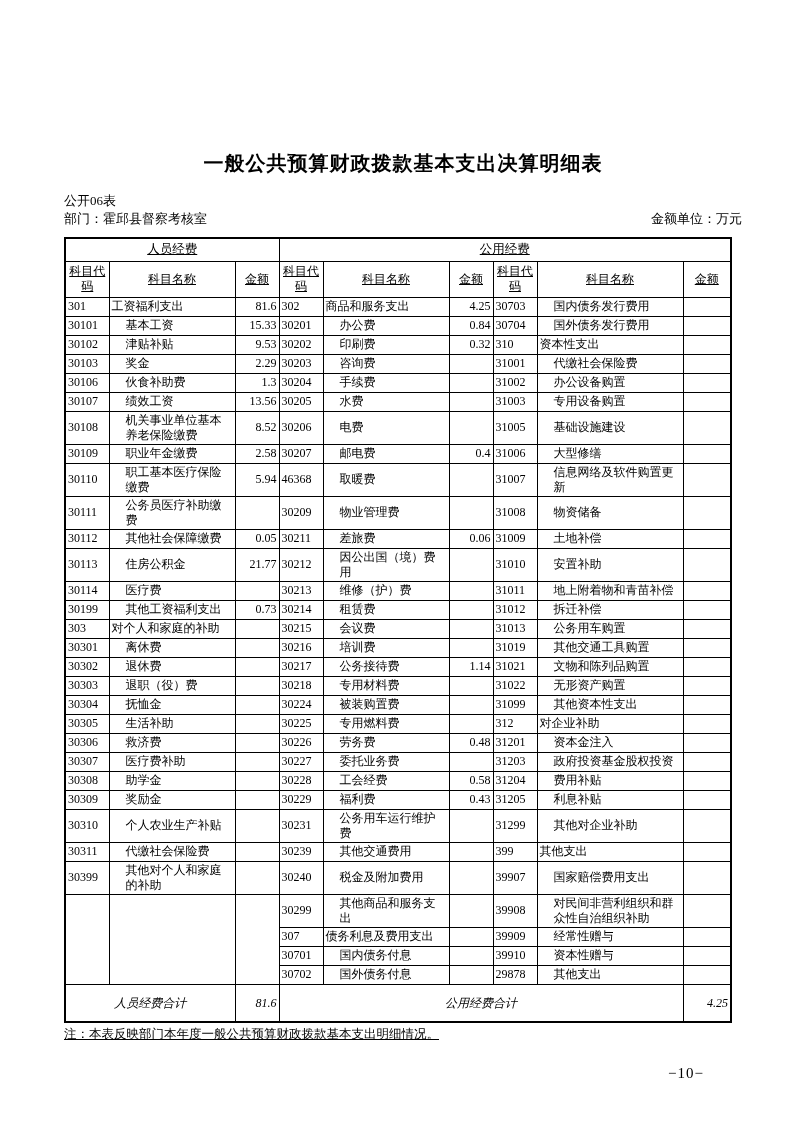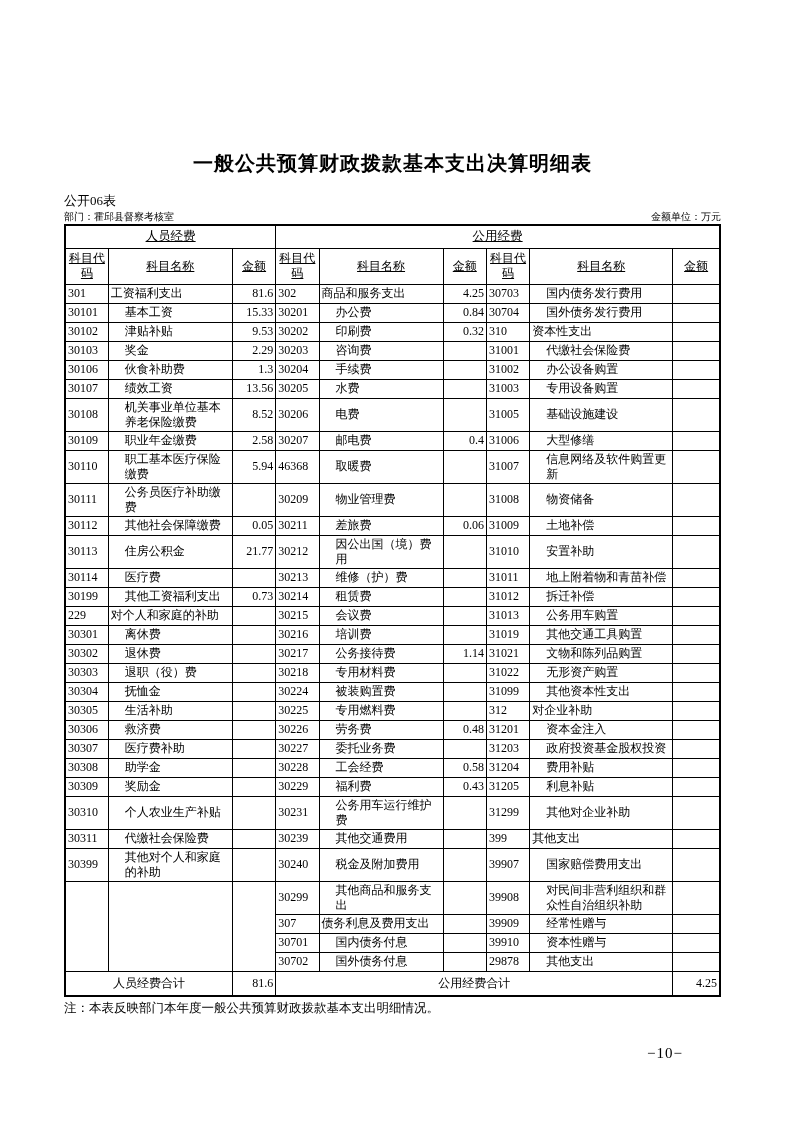--- a/index.html
+++ b/index.html
@@ -1,49 +1,49 @@
 <!DOCTYPE html>
 <html><head>
 <meta charset="utf-8">
 <style>
   * { margin:0; padding:0; box-sizing:border-box; }
   html,body { width:793px; height:1122px; background:#ffffff; color:#000000; }
   body { font-family:"Liberation Serif","DejaVu Serif",serif; overflow:hidden; }
-  .page { padding:150px 72px 0 64px; }
+  .page { padding:150px 51px 0 64px; }
 
   .doc-title {
     text-align:center; font-size:20px; font-weight:bold; letter-spacing:1px;
     font-family:"Liberation Sans","DejaVu Sans",sans-serif;
     margin-bottom:16px;
   }
   .meta-right { text-align:left; font-size:13px; line-height:1.3; }
-  .meta-line { display:flex; justify-content:space-between; font-size:10px; line-height:1.35; margin-bottom:1px; }
+  .meta-line { display:flex; justify-content:space-between; font-size:13px; line-height:1.35; margin-bottom:10px; }
 
   table.budget {
     border-collapse:collapse; table-layout:fixed; border:2px solid #000;
   }
   table.budget th, table.budget td {
     border:1px solid #000; font-size:12px; font-weight:normal;
     vertical-align:middle; line-height:1.25; padding:1px 2px;
     overflow:hidden; word-break:break-all;
   }
   thead th { text-align:center;text-decoration:underline; }
   tr.group-header-row th { height:23px; font-size:12.5px; }
   tr.column-header-row th { height:36px; }
 
   td.code { text-align:left; padding-left:3px; height:19px; }
   td.name { text-align:left; padding-left:4px; padding-right:2px; height:19px; }
   td.name.indent { padding-left:16px; }
   td.amt  { text-align:right; padding-right:3px; height:19px; }
 
-  tfoot td { height:25px; }
+  tfoot td { height:38px;font-style:italic; }
   td.total-label { text-align:center; }
 
-  .note { font-size:12.5px; margin-top:3px; }
-  .pagenum { text-align:right; font-size:15px; margin-top:28px; padding-right:38px; letter-spacing:1px; }
+  .note { font-size:12.5px; margin-top:3px;text-decoration:underline; }
+  .pagenum { text-align:right; font-size:15px; margin-top:22px; padding-right:38px; letter-spacing:1px; }
 </style>
 </head>
 <body>
 
 <div class="page">
 
   <div class="doc-title">一般公共预算财政拨款基本支出决算明细表</div>
 
   <div class="meta-right">公开06表</div>
 
@@ -230,21 +230,21 @@
           <td class="name indent">其他工资福利支出</td>
           <td class="amt">0.73</td>
           <td class="code">30214</td>
           <td class="name indent">租赁费</td>
           <td class="amt"></td>
           <td class="code">31012</td>
           <td class="name indent">拆迁补偿</td>
           <td class="amt"></td>
         </tr>
         <tr>
-          <td class="code">229</td>
+          <td class="code">303</td>
           <td class="name">对个人和家庭的补助</td>
           <td class="amt"></td>
           <td class="code">30215</td>
           <td class="name indent">会议费</td>
           <td class="amt"></td>
           <td class="code">31013</td>
           <td class="name indent">公务用车购置</td>
           <td class="amt"></td>
         </tr>
         <tr>

